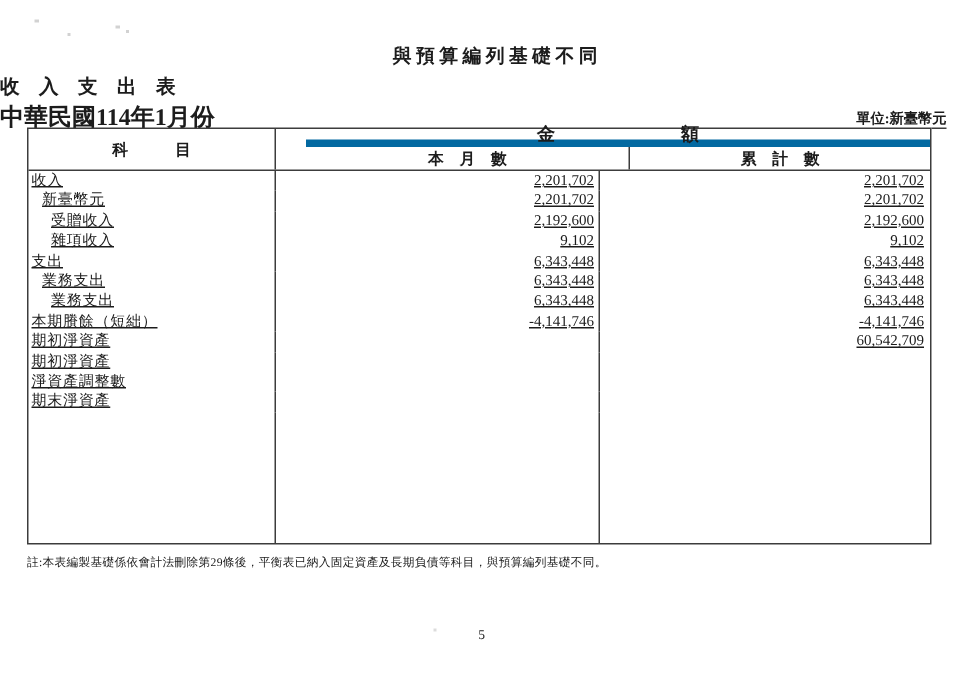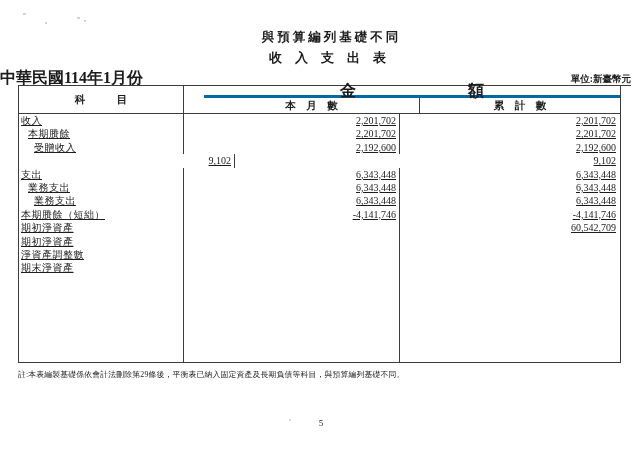--- a/index.html
+++ b/index.html
@@ -22,21 +22,21 @@
 
   
   .doc-title {
     position:absolute; top:29px; left:0; right:0;
     text-align:center; padding-left:23px;
     font-size:12.5px; font-weight:bold; letter-spacing:3px;
     white-space:nowrap;
   }
   .doc-subtitle {
     position:absolute; top:49px; left:0; right:0;
-    text-align:center; padding-left:15px;
+    text-align:left; padding-left:0;
     font-size:13px; font-weight:bold;
     white-space:nowrap;
   }
   .doc-period {
     position:absolute; top:68px; left:0; right:0;
     text-align:left; 
     font-size:16px; font-weight:600;
     white-space:nowrap;
   }
   .unit-label {
@@ -60,23 +60,23 @@
   .thead { display:flex; height:28px; border-bottom:1px solid #3c3c3c; flex:none;gap:20px; }
   .subject-head {
     width:165px; flex:none;
     border-right:1px solid #3c3c3c;
     display:flex; align-items:center; justify-content:center;
     font-size:10.5px; font-weight:600; white-space:nowrap;
   }
   .amount-head { flex:1; display:flex; flex-direction:column; }
   .amount-title {
     height:12px; flex:none;
-    border-bottom:3px solid #0369a1;
-    display:flex; align-items:center; justify-content:center;
-    font-size:16px; font-weight:600; line-height:11px; white-space:nowrap;
+    border-bottom:5px solid #0369a1;
+    display:flex; align-items:center; justify-content:center;
+    font-size:12px; font-weight:600; line-height:11px; white-space:nowrap;
   }
   .amount-sub { flex:1; display:flex; }
   .month-head {
     width:216px; flex:none;
     border-right:1px solid #3c3c3c;
     display:flex; align-items:center; justify-content:center;
     font-size:10.5px; font-weight:600; white-space:nowrap;
   }
   .cum-head {
     flex:1;
@@ -140,30 +140,31 @@
     </div>
   </div>
 
   <div class="tbody">
     <div class="trow ind0">
       <div class="c-label">收入</div>
       <div class="c-month">2,201,702</div>
       <div class="c-cum">2,201,702</div>
     </div>
     <div class="trow ind1">
-      <div class="c-label">本期賸餘</div>
+      <div class="c-label">新臺幣元</div>
       <div class="c-month">2,201,702</div>
       <div class="c-cum">2,201,702</div>
     </div>
     <div class="trow ind2">
       <div class="c-label">受贈收入</div>
       <div class="c-month">2,192,600</div>
       <div class="c-cum">2,192,600</div>
     </div>
     <div class="trow ind2">
+      <div class="c-label">雜項收入</div>
       <div class="c-month">9,102</div>
       <div class="c-cum">9,102</div>
     </div>
     <div class="trow ind0">
       <div class="c-label">支出</div>
       <div class="c-month">6,343,448</div>
       <div class="c-cum">6,343,448</div>
     </div>
     <div class="trow ind1">
       <div class="c-label">業務支出</div>

